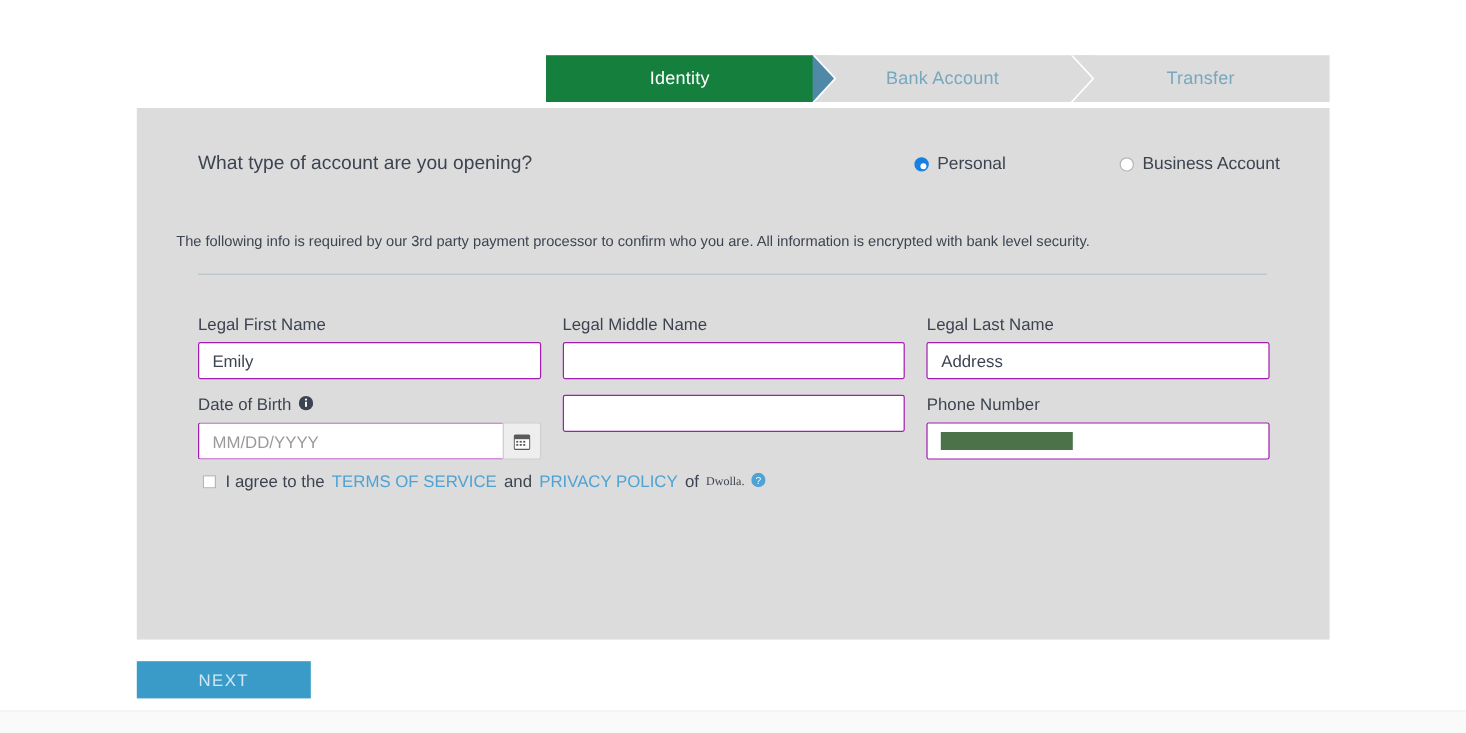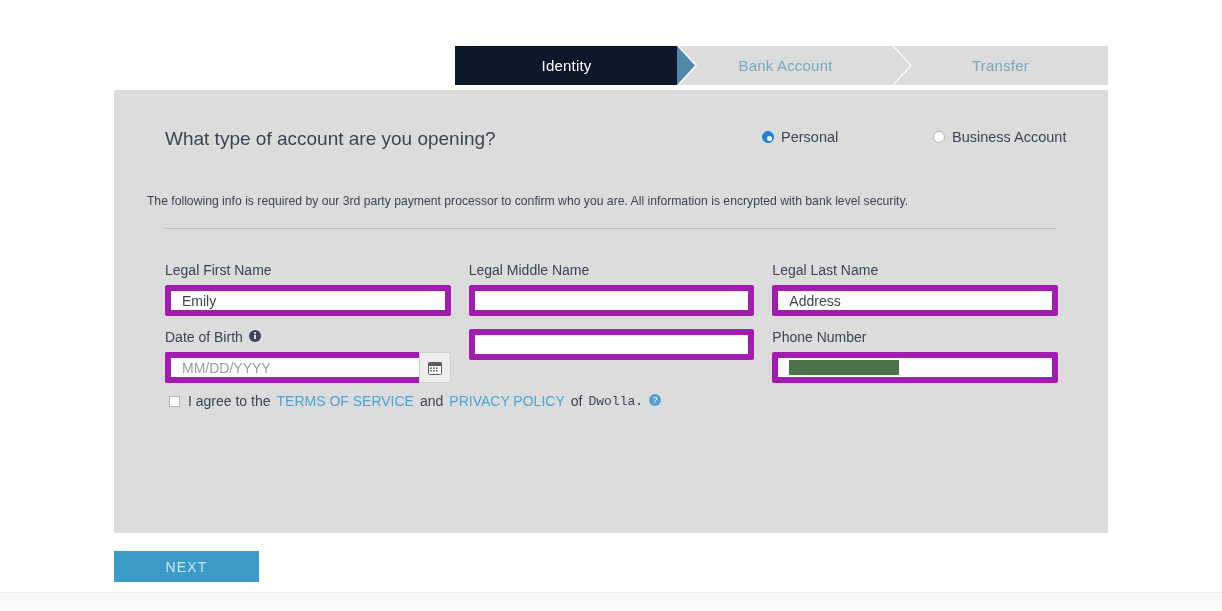--- a/index.html
+++ b/index.html
@@ -22,21 +22,21 @@
   }
   .step {
     position: relative;
     height: 39px;
     display: flex;
     align-items: center;
     justify-content: center;
     font-size: 15px;
     letter-spacing: .2px;
   }
-  .step-identity { width: 223px; background: #0f172a; color: #ffffff; }
+  .step-identity { width: 223px; background: #15803d; color: #ffffff; }
   .step-bank     { width: 215px; background: #dcdcdc; color: #77a8bf; }
   .step-transfer { width: 215px; background: #dcdcdc; color: #77a8bf; }
   .step .label { position: relative; z-index: 3; }
 
   
   .notch {
     position: absolute;
     right: -19px; top: 0;
     width: 20px; height: 39px;
     z-index: 2;
@@ -49,21 +49,21 @@
     left: 114px; top: 90px;
     width: 994px; height: 443px;
     background: #dcdcdc;
   }
 
   .q-row {
     position: absolute;
     left: 51px; top: 38px;
     width: 912px; height: 22px;
   }
-  .q-text { font-size: 19px; color: #3d4451; }
+  .q-text { font-size: 16px; color: #3d4451; }
 
   .radio-group { position: absolute; top: 0; left: 0; width: 912px; }
   .radio-opt {
     position: absolute;
     display: flex; align-items: center; gap: 7px;
     font-size: 14.5px; color: #3d4451;
   }
   .radio-personal { left: 597px; top: 1px; }
   .radio-business { left: 768px; top: 1px; }
   .radio-dot {
@@ -100,21 +100,21 @@
     font-size: 14px;
     color: #3d4451;
     margin-bottom: 7px;
     display: flex; align-items: center; gap: 6px;
     white-space: nowrap;
   }
 
   .input {
     height: 31px;
     background: #ffffff;
-    border: 6px solid #a21caf;
+    border: 1px solid #a21caf;
     border-radius: 2px;
     display: flex; align-items: center;
     padding: 0 11px;
     font-size: 14px;
     color: #3d4451;
   }
   .input.placeholder { color: #9a9a9a; }
   .input.empty { padding: 0; }
 
   .row { display: flex; gap: 0; }
@@ -155,21 +155,21 @@
     padding-left: 4px;
   }
   .agree .box {
     width: 11px; height: 11px;
     background: #ffffff;
     border: 1px solid #b6b6b6;
     display: inline-block; flex: 0 0 auto;
     margin-right: 2px;
   }
   .link { color: #4ea3d4; text-align: right; }
-  .dwolla { font-family: Liberation Mono, monospace; font-size: 13px; }
+  .dwolla { font-family: Liberation Serif, serif; font-size: 10px; }
 
   
   .info-icon, .help-icon { display: inline-block; vertical-align: middle; }
 
   
   .next-btn {
     position: absolute;
     left: 114px; top: 551px;
     width: 145px; height: 31px;
     background: #3a9bc9;

